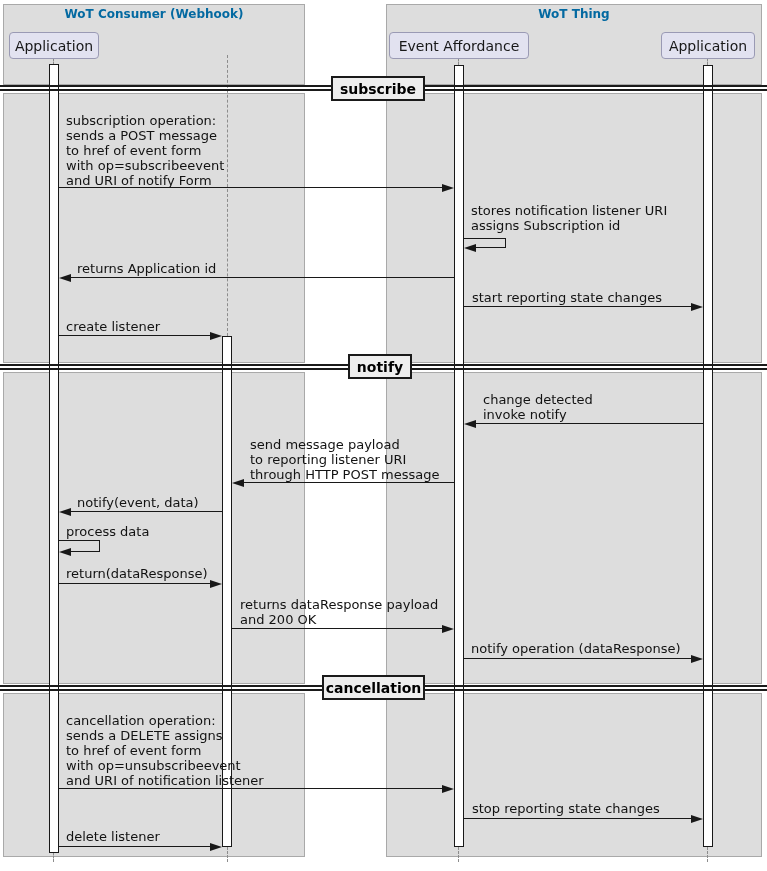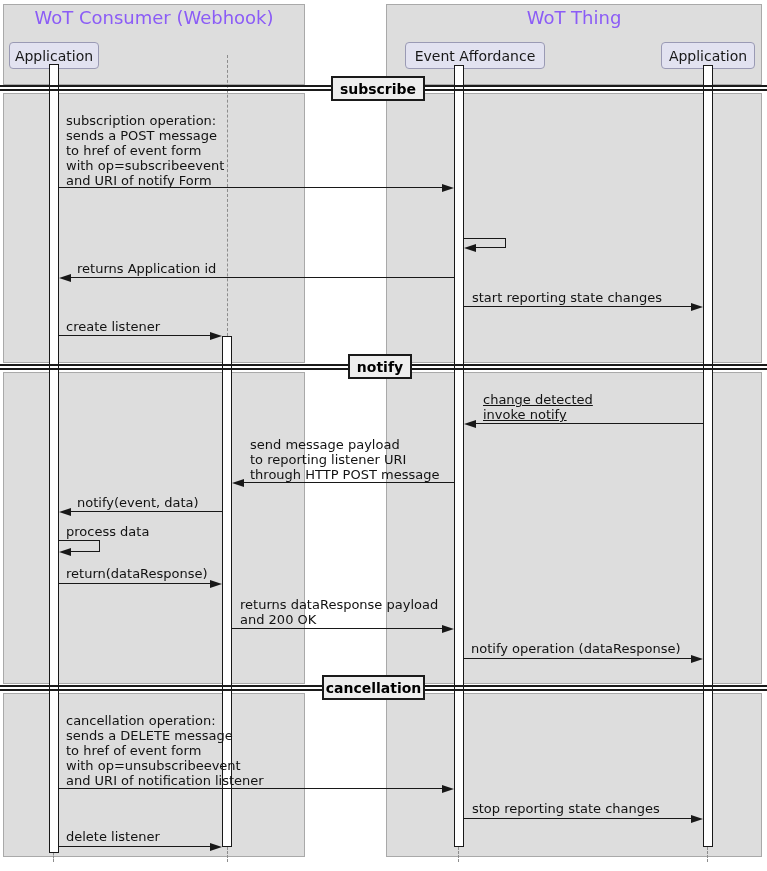--- a/index.html
+++ b/index.html
@@ -1,23 +1,23 @@
 <!DOCTYPE html>
 <html><head>
 <meta charset="utf-8">
 <style>
   html,body{margin:0;padding:0;background:#ffffff;}
   #canvas{
     position:relative;width:767px;height:871px;background:#ffffff;
     font-family:"DejaVu Sans", sans-serif;color:#181818;overflow:hidden;
   }
   .box-seg{position:absolute;background:#dddddd;border:1px solid #a9a9a9;box-sizing:border-box;z-index:1;}
-  .box-title{position:absolute;font-weight:normal;font-size:18px;text-align:center;z-index:2;color:#8b5cf6;}
+  .box-title{position:absolute;font-weight:bold;font-size:12px;text-align:center;z-index:2;color:#0369a1;}
   .participant{
-    position:absolute;top:42px;height:27px;background:#e2e2f0;border:1px solid #9a9ab4;
+    position:absolute;top:32px;height:27px;background:#e2e2f0;border:1px solid #9a9ab4;
     border-radius:4px;box-sizing:border-box;display:flex;align-items:center;justify-content:center;
     font-size:14px;z-index:3;color:#181818;
   }
   .lifeline{position:absolute;width:0;border-left:1px dashed #8c8c8c;z-index:1;}
   .activation{position:absolute;width:10px;background:#ffffff;border:1px solid #181818;box-sizing:border-box;z-index:4;}
   .divider-line{position:absolute;left:0;width:767px;height:2px;background:#1a1a1a;z-index:5;}
   .divider-label{
     position:absolute;background:#eeeeee;border:2px solid #1a1a1a;box-sizing:border-box;
     display:flex;align-items:center;justify-content:center;font-weight:bold;font-size:14px;z-index:6;color:#000;
   }
@@ -41,21 +41,21 @@
   <div class="box-seg" style="left:386px;top:93px;width:376px;height:270px;"></div>
   <div class="box-seg" style="left:386px;top:372px;width:376px;height:312px;"></div>
   <div class="box-seg" style="left:386px;top:693px;width:376px;height:164px;"></div>
 
   <div class="box-title" style="left:3px;top:7px;width:302px;">WoT Consumer (Webhook)</div>
   <div class="box-title" style="left:386px;top:7px;width:376px;">WoT Thing</div>
 
   <div class="participant" style="left:9px;width:90px;">
       <span>Application</span>
     </div>
-  <div class="participant" style="left:389px;width:140px;margin-left:16px;">
+  <div class="participant" style="left:389px;width:140px;">
       <span>Event Affordance</span>
     </div>
   <div class="participant" style="left:661px;width:94px;">
       <span>Application</span>
     </div>
 
   <div class="lifeline" style="left:53px;top:55px;height:10px;"></div>
   <div class="lifeline" style="left:227px;top:55px;height:281px;"></div>
   <div class="lifeline" style="left:458px;top:55px;height:10px;"></div>
   <div class="lifeline" style="left:707px;top:55px;height:10px;"></div>
@@ -88,38 +88,40 @@
     </div>
 
   <div class="msg-label" style="left:66px;top:113px;">subscription operation:
 sends a POST message
  to href of event form
  with op=subscribeevent
 and URI of notify Form</div>
   <div class="msg-line" style="left:59px;top:187px;width:384px;"></div>
   <div class="arrow-r" style="left:442px;top:184px;"></div>
 
+  <div class="msg-label" style="left:471px;top:203px;">stores notification listener URI
+assigns Subscription id</div>
   <div class="msg-line" style="left:464px;top:238px;width:42px;"></div>
   <div class="msg-vline" style="left:505px;top:238px;height:10px;"></div>
   <div class="msg-line" style="left:476px;top:247px;width:30px;"></div>
   <div class="arrow-l" style="left:464px;top:244px;"></div>
 
   <div class="msg-label" style="left:77px;top:261px;">returns Application id</div>
   <div class="msg-line" style="left:71px;top:277px;width:383px;"></div>
   <div class="arrow-l" style="left:59px;top:274px;"></div>
 
   <div class="msg-label" style="left:472px;top:290px;">start reporting state changes</div>
   <div class="msg-line" style="left:464px;top:306px;width:227px;"></div>
   <div class="arrow-r" style="left:691px;top:303px;"></div>
 
   <div class="msg-label" style="left:66px;top:319px;">create listener</div>
   <div class="msg-line" style="left:59px;top:335px;width:151px;"></div>
   <div class="arrow-r" style="left:210px;top:332px;"></div>
 
-  <div class="msg-label" style="left:483px;top:392px;text-decoration:underline;">change detected
+  <div class="msg-label" style="left:483px;top:392px;">change detected
 invoke notify</div>
   <div class="msg-line" style="left:476px;top:423px;width:227px;"></div>
   <div class="arrow-l" style="left:464px;top:420px;"></div>
 
   <div class="msg-label" style="left:250px;top:437px;">send message payload
 to reporting listener URI
 through HTTP POST message</div>
   <div class="msg-line" style="left:244px;top:482px;width:210px;"></div>
   <div class="arrow-l" style="left:232px;top:479px;"></div>
 
@@ -140,21 +142,21 @@
   <div class="msg-label" style="left:240px;top:597px;">returns dataResponse payload
  and 200 OK</div>
   <div class="msg-line" style="left:232px;top:628px;width:210px;"></div>
   <div class="arrow-r" style="left:442px;top:625px;"></div>
 
   <div class="msg-label" style="left:471px;top:641px;">notify operation (dataResponse)</div>
   <div class="msg-line" style="left:464px;top:658px;width:227px;"></div>
   <div class="arrow-r" style="left:691px;top:655px;"></div>
 
   <div class="msg-label" style="left:66px;top:713px;">cancellation operation:
- sends a DELETE message
+ sends a DELETE assigns
  to href of event form
  with op=unsubscribeevent
 and URI of notification listener</div>
   <div class="msg-line" style="left:59px;top:788px;width:384px;"></div>
   <div class="arrow-r" style="left:442px;top:785px;"></div>
 
   <div class="msg-label" style="left:472px;top:801px;">stop reporting state changes</div>
   <div class="msg-line" style="left:464px;top:818px;width:227px;"></div>
   <div class="arrow-r" style="left:691px;top:815px;"></div>
 

